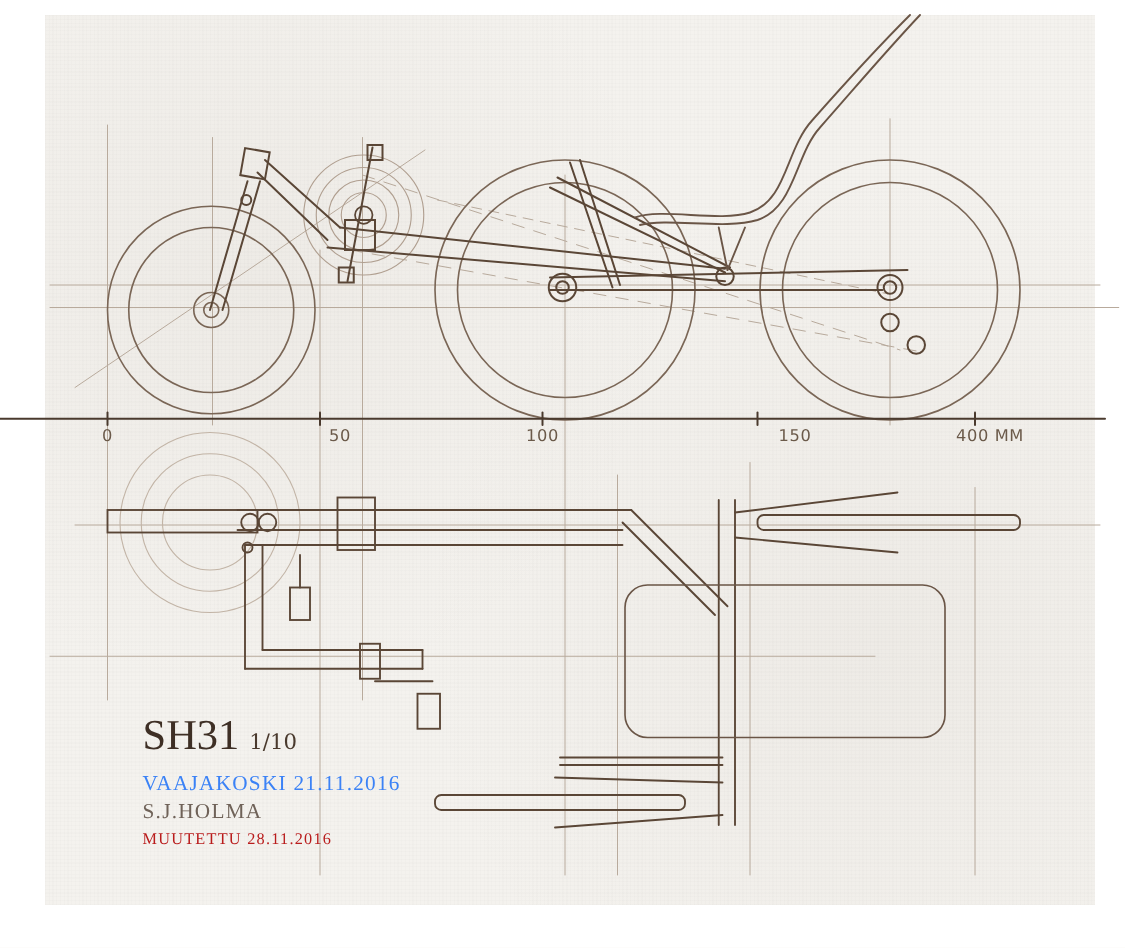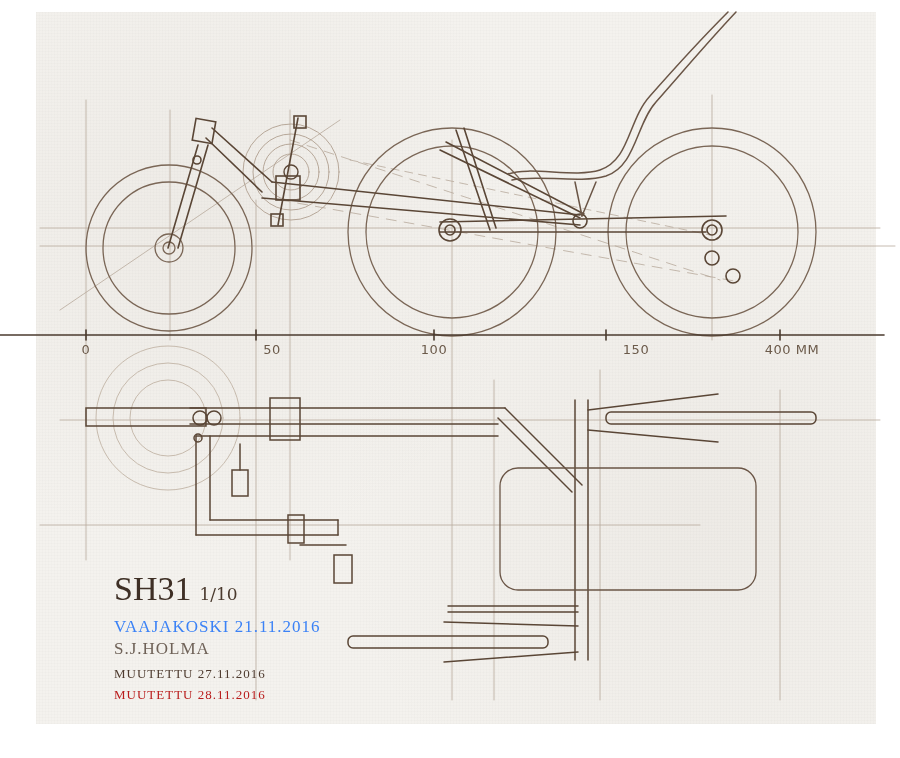--- a/index.html
+++ b/index.html
@@ -182,15 +182,14 @@
 <div class="scale-label" style="left:434px; top:342px;">100</div>
 <div class="scale-label" style="left:636px; top:342px;">150</div>
 <div class="scale-label" style="left:792px; top:342px;">400 MM</div>
 
 <div class="title-block">
   <div>
     <span class="title-main">SH31</span><span class="title-scale">1/10</span>
   </div>
   <div class="tb-line tb-place">VAAJAKOSKI 21.11.2016</div>
   <div class="tb-line tb-author">S.J.HOLMA</div>
-  <div class="tb-line tb-mod1">MUUTETTU 27.11.2016</div>
   <div class="tb-line tb-mod2">MUUTETTU 28.11.2016</div>
 </div>
 
 </body></html>

